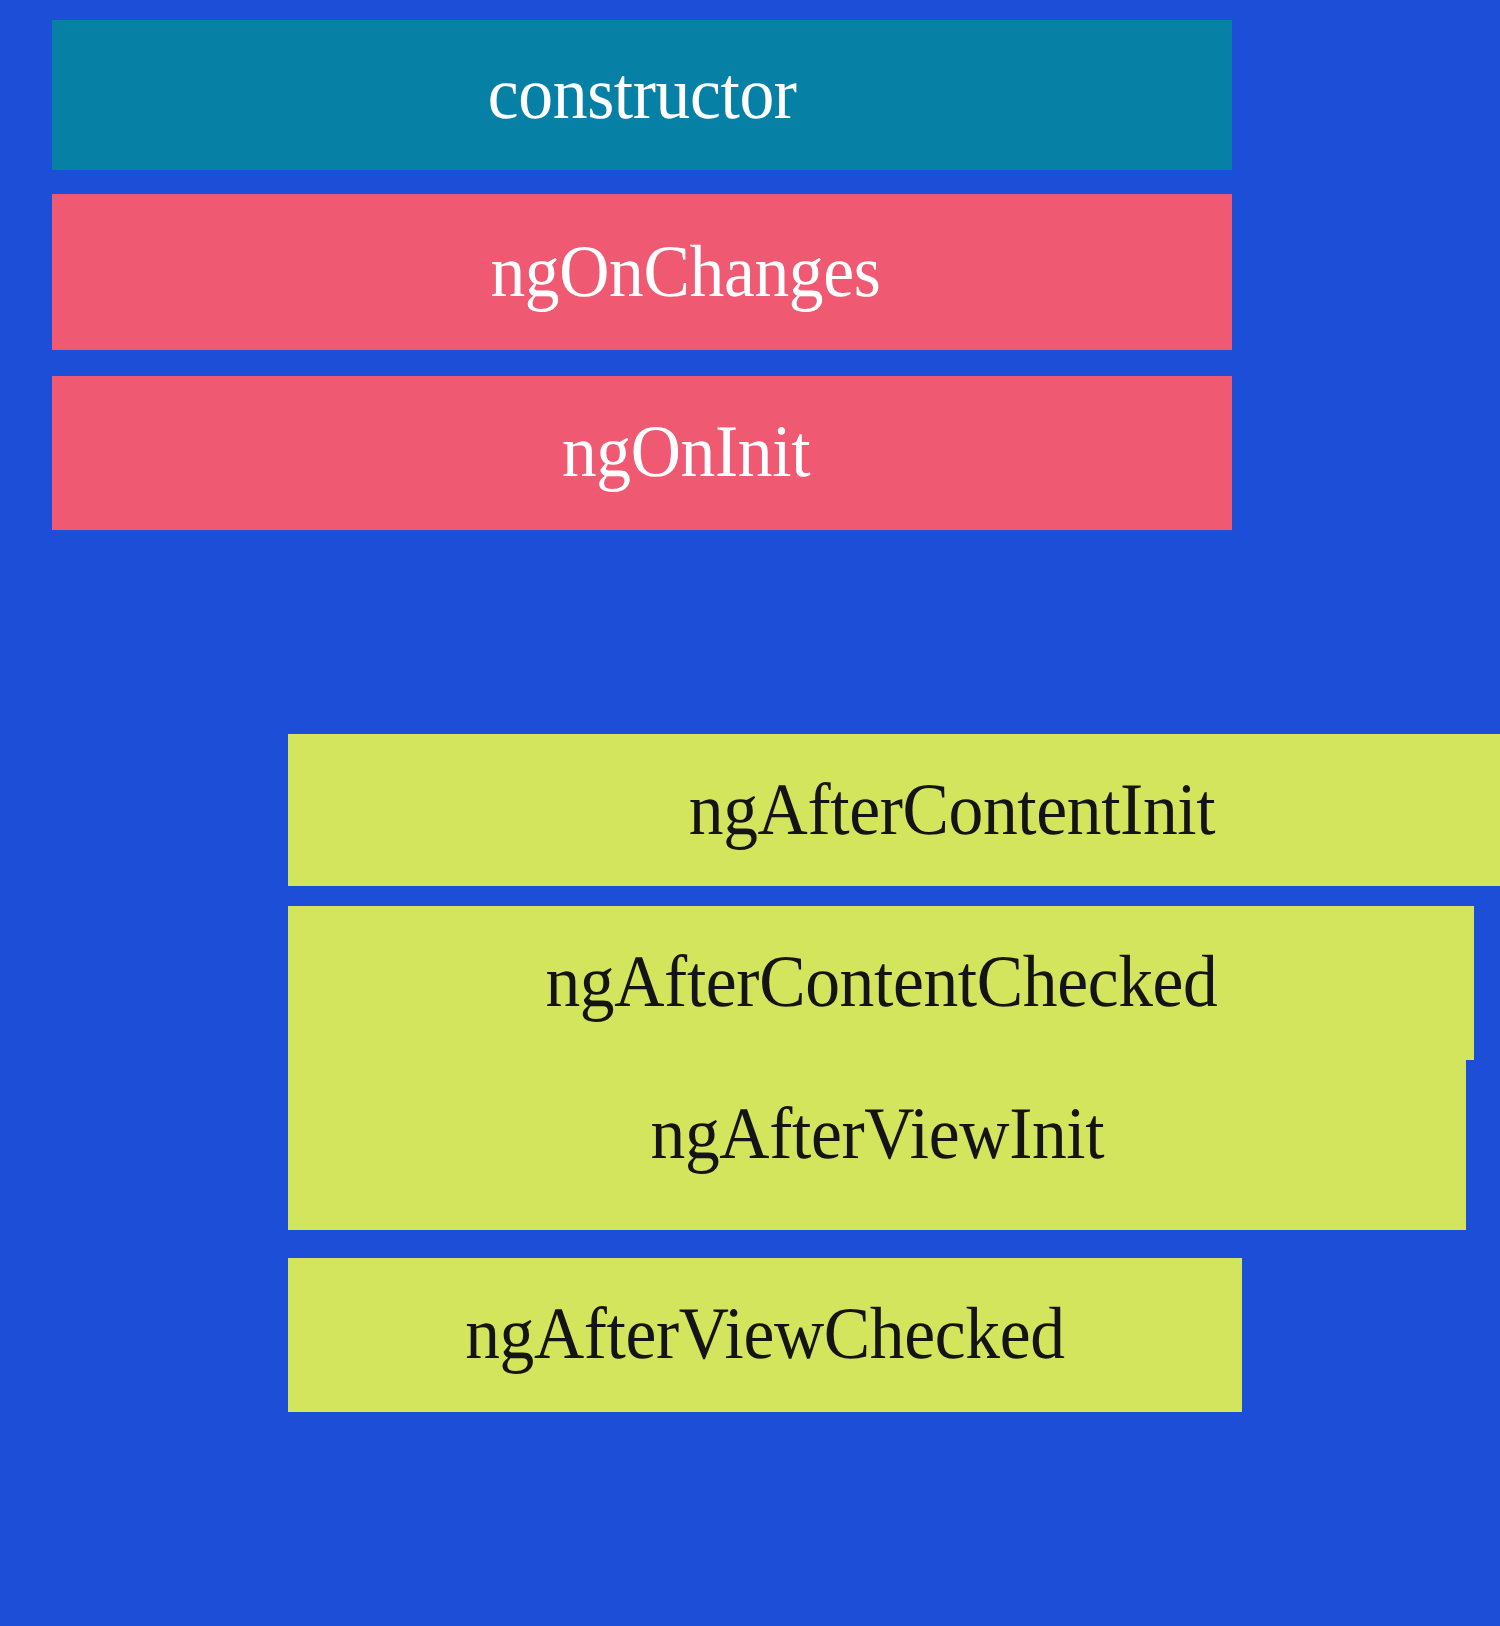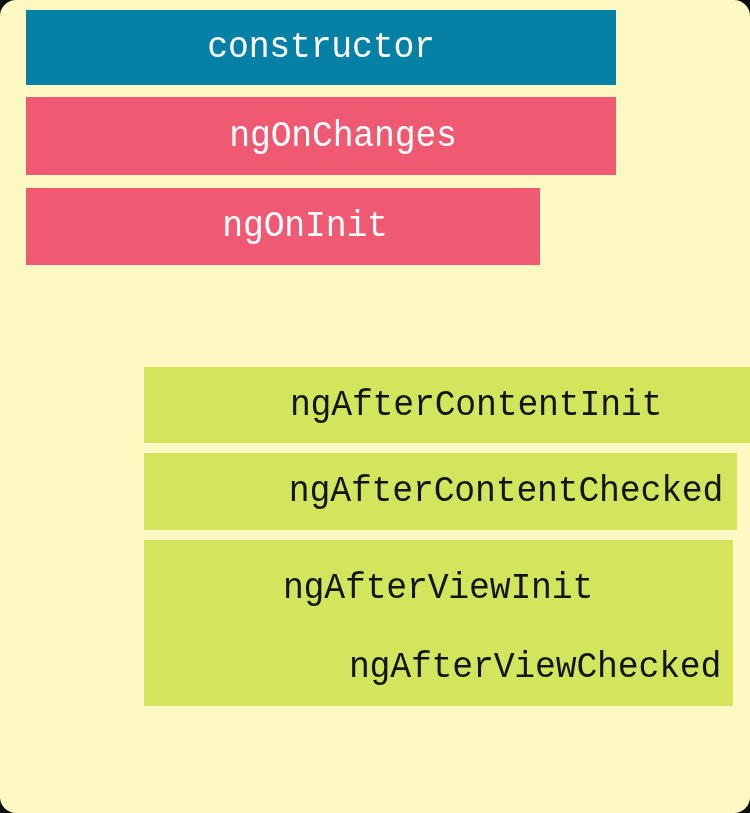--- a/index.html
+++ b/index.html
@@ -5,24 +5,23 @@
 <style>
   html, body {
     margin: 0;
     padding: 0;
     background: #0f0f0f;
   }
   #stage {
     position: relative;
     width: 750px;
     height: 813px;
-    background: #fef9c3;
+    background: #1d4ed8;
     overflow: hidden;
-    font-family: Liberation Mono, monospace;
-    border-radius: 16px;
+    font-family: Liberation Serif, serif;
   }
   .bar {
     position: absolute;
     display: flex;
     align-items: center;
     justify-content: center;
     box-sizing: border-box;
     line-height: 1;
   }
   .bar-label {
@@ -53,28 +52,28 @@
 <body>
 
 <div id="stage">
 
 <div class="bar constructor-bar" style="left: 26px; top: 10px; width: 590px; height: 75px; background: rgb(6, 128, 165);">
       <span class="bar-label" style="color: rgb(255, 255, 255);">constructor</span>
     </div>
     <div class="bar hook-pink" style="left: 26px; top: 97px; width: 590px; height: 78px; background: rgb(239, 89, 114);">
       <span class="bar-label" style="color: rgb(255, 255, 255);">ngOnChanges</span>
     </div>
-    <div class="bar hook-pink" style="left: 26px; top: 188px; width: 514px; height: 77px; background: rgb(239, 89, 114);">
+    <div class="bar hook-pink" style="left: 26px; top: 188px; width: 590px; height: 77px; background: rgb(239, 89, 114);">
       <span class="bar-label" style="color: rgb(255, 255, 255);">ngOnInit</span>
     </div>
     <div class="bar hook-lime" style="left: 144px; top: 367px; width: 664px; height: 76px; background: rgb(211, 229, 92); align-items: center;">
       <span class="bar-label" style="color: rgb(20, 20, 20);">ngAfterContentInit</span>
     </div>
-    <div class="bar hook-lime" style="left: 144px; top: 453px; width: 593px; height: 77px; background: rgb(211, 229, 92); justify-content: flex-end;">
+    <div class="bar hook-lime" style="left: 144px; top: 453px; width: 593px; height: 77px; background: rgb(211, 229, 92);">
       <span class="bar-label" style="color: rgb(20, 20, 20);">ngAfterContentChecked</span>
     </div>
-    <div class="bar hook-lime" style="left: 144px; top: 540px; width: 589px; height: 96px; background: rgb(211, 229, 92);">
+    <div class="bar hook-lime" style="left: 144px; top: 519px; width: 589px; height: 96px; background: rgb(211, 229, 92);">
       <span class="bar-label" style="color: rgb(20, 20, 20);">ngAfterViewInit</span>
     </div>
-    <div class="bar hook-lime" style="left: 144px; top: 629px; width: 589px; height: 77px; background: rgb(211, 229, 92); justify-content: flex-end;">
+    <div class="bar hook-lime" style="left: 144px; top: 629px; width: 477px; height: 77px; background: rgb(211, 229, 92);">
       <span class="bar-label" style="color: rgb(20, 20, 20);">ngAfterViewChecked</span>
     </div>
   </div>
 
 </body></html>

